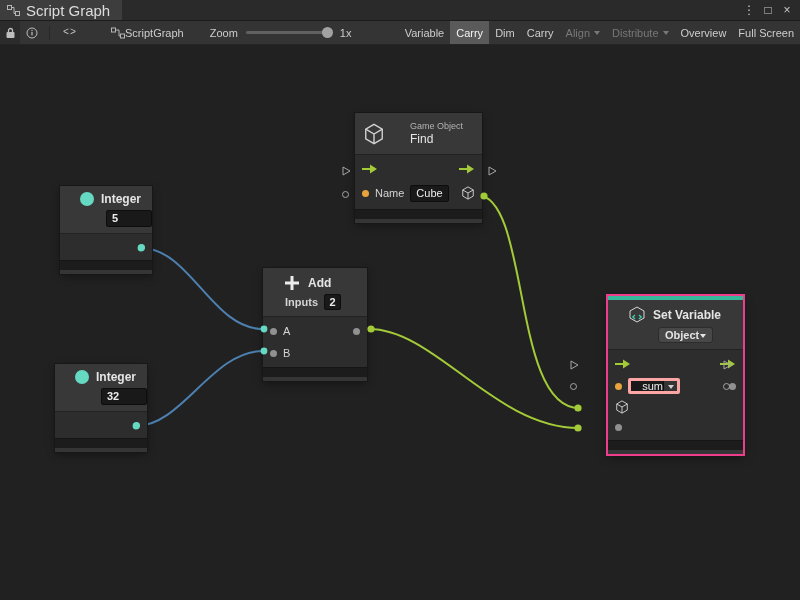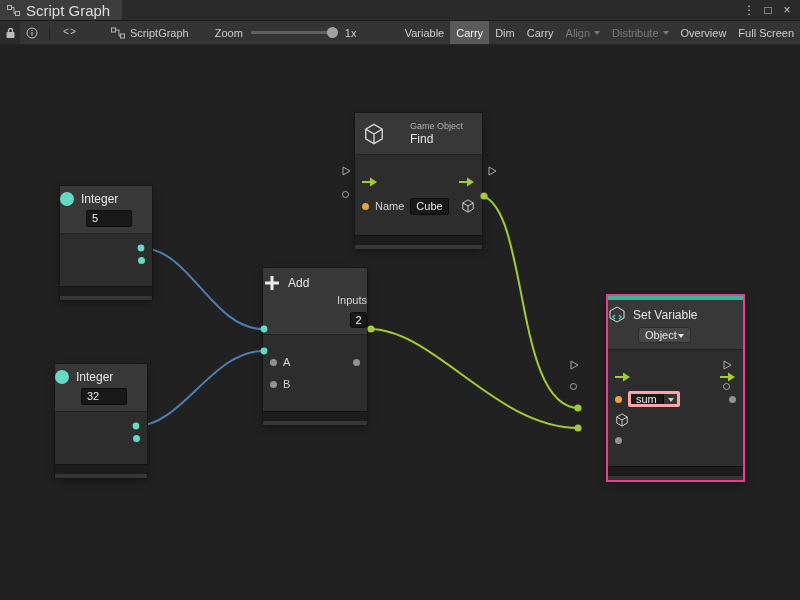--- a/index.html
+++ b/index.html
@@ -15,21 +15,21 @@
   .winbtn{width:16px;height:18px;display:flex;align-items:center;justify-content:center;color:#c8c8c8;font-size:12px;}
 
   
   .toolbar{position:absolute;top:21px;left:0;right:0;height:24px;background:var(--toolbarBg,#343434);
     display:flex;align-items:center;border-bottom:1px solid #242424;box-sizing:border-box;font-size:11px;color:#cdcdcd;}
   .tool-sq{height:23px;display:flex;align-items:center;justify-content:center;}
   .lock-btn{width:20px;background:#2b2b2b;}
   .info-btn{width:24px;}
   .tsep{width:1px;height:14px;background:#282828;margin:0 5px;}
   .code-btn{padding:0 8px;font-family:"Liberation Mono",monospace;font-size:10px;color:#c2c2c2;letter-spacing:1px;}
-  .graph-id{display:flex;align-items:center;gap:5px;margin-left:26px;}
+  .graph-id{display:flex;align-items:center;margin-left:26px;}
   .zoom-group{display:flex;align-items:center;gap:8px;margin-left:26px;}
   .zoom-track{width:86px;height:3px;background:#616161;border-radius:2px;position:relative;}
   .zoom-knob{position:absolute;top:-4px;right:-1px;width:11px;height:11px;border-radius:50%;background:#a2a2a2;}
   .tb-buttons{margin-left:auto;display:flex;height:100%;align-items:stretch;}
   .tbtn{display:flex;align-items:center;gap:4px;padding:0 6px;color:#cdcdcd;white-space:nowrap;}
   .tbtn.active{background:#5a5a5a;color:#f2f2f2;}
   .tbtn.disabled{color:#787878;}
   .caret{width:0;height:0;border-left:3.5px solid transparent;border-right:3.5px solid transparent;
     border-top:4px solid currentColor;margin-top:1px;}
 
@@ -39,26 +39,26 @@
   .wire{fill:none;stroke-width:2;}
   .wire.blue{stroke:var(--wireBlue,#4d80b0);}
   .wire.lime{stroke:var(--lime,#a3cb38);}
   .wdot.teal{fill:var(--teal,#66d9c2);}
   .wdot.lime{fill:var(--lime,#a3cb38);}
 
   
   .node{position:absolute;background:var(--nodeTopBg,#383838);z-index:2;
     box-shadow:0 0 0 1px #171717,0 3px 8px rgba(0,0,0,.35);font-size:11px;color:var(--textMain,#d4d4d4);}
   .node.selected{box-shadow:0 0 0 2px var(--pink,#ee3d8b),0 3px 10px rgba(0,0,0,.45);margin-left:25px;}
-  .node-top{padding:6px 0;}
+  .node-top{padding:6px 20px;font-weight:bold;}
   .title-row{display:flex;align-items:center;gap:7px;}
   .node-title{font-size:12px;color:#e5e5e5;}
   .subtitle{font-size:9px;color:#b2b2b2;margin-bottom:1px;}
   .int-icon{width:14px;height:14px;border-radius:50%;background:var(--teal,#66d9c2);flex:0 0 auto;}
-  .node-ports{background:var(--nodePortsBg,#2d2d2d);border-top:1px solid #222;padding:16px 0;}
+  .node-ports{background:var(--nodePortsBg,#2d2d2d);border-top:1px solid #222;padding:3px 0;text-align:right;}
   .prow{display:flex;align-items:center;gap:6px;padding:0 7px;}
   .h20{height:20px}.h22{height:22px}.h26{height:26px}
   .ml-auto{margin-left:auto;}
   .dot{width:7px;height:7px;border-radius:50%;flex:0 0 auto;}
   .dot.teal{background:var(--teal,#66d9c2)}.dot.orange{background:var(--orange,#e8a33d)}.dot.gray{background:#919191}
   .node-footer{height:9px;background:var(--nodeFooterBg,#1c1c1c);border-top:1px solid #151515;}
   .node-strip{height:4px;background:var(--nodeStripBg,#353535);}
   .mini-field{background:var(--fieldBg,#191919);border:1px solid #0d0d0d;border-radius:2px;
     padding:1px 5px;color:#ececec;line-height:13px;}
   .int-field{margin:4px 0 0 26px;width:34px;}
@@ -238,21 +238,21 @@
 
   <div class="node" style="left:263px;top:268px;width:104px;">
     <div class="node-top">
       <div class="title-row">
         <svg width="18" height="18">
           <rect x="7.5" y="2" width="3" height="14" fill="#ececec"></rect>
             <rect x="2" y="7.5" width="14" height="3" fill="#ececec"></rect>
         </svg>
         <span class="node-title">Add</span>
       </div>
-      <div style="display:flex;align-items:flex-end;gap:6px;margin:2px 0 0 2px;flex-direction:column;">
+      <div style="display:flex;align-items:center;gap:6px;margin:2px 0 0 2px;">
         <span>Inputs</span>
         <span class="mini-field count-field">2</span>
       </div>
     </div>
     <div class="node-ports">
       <div class="prow h22">
         <span class="dot gray"></span>
         <span>A</span>
         <span class="dot gray ml-auto"></span>
       </div>

